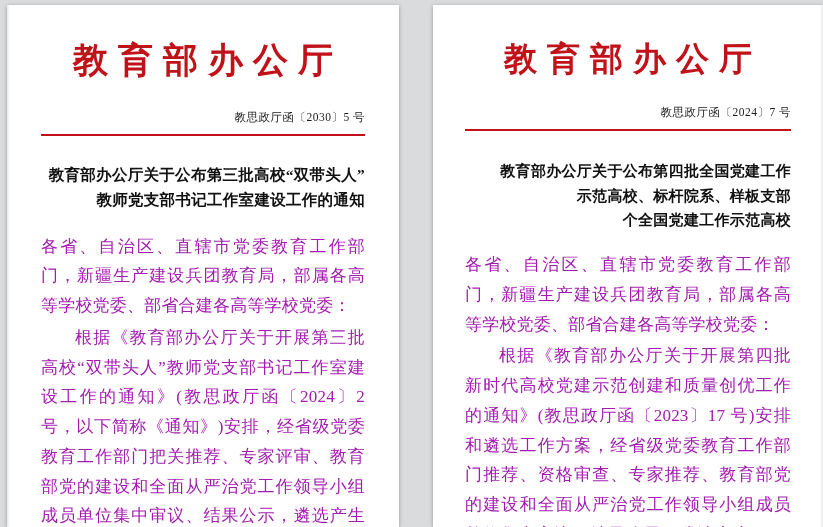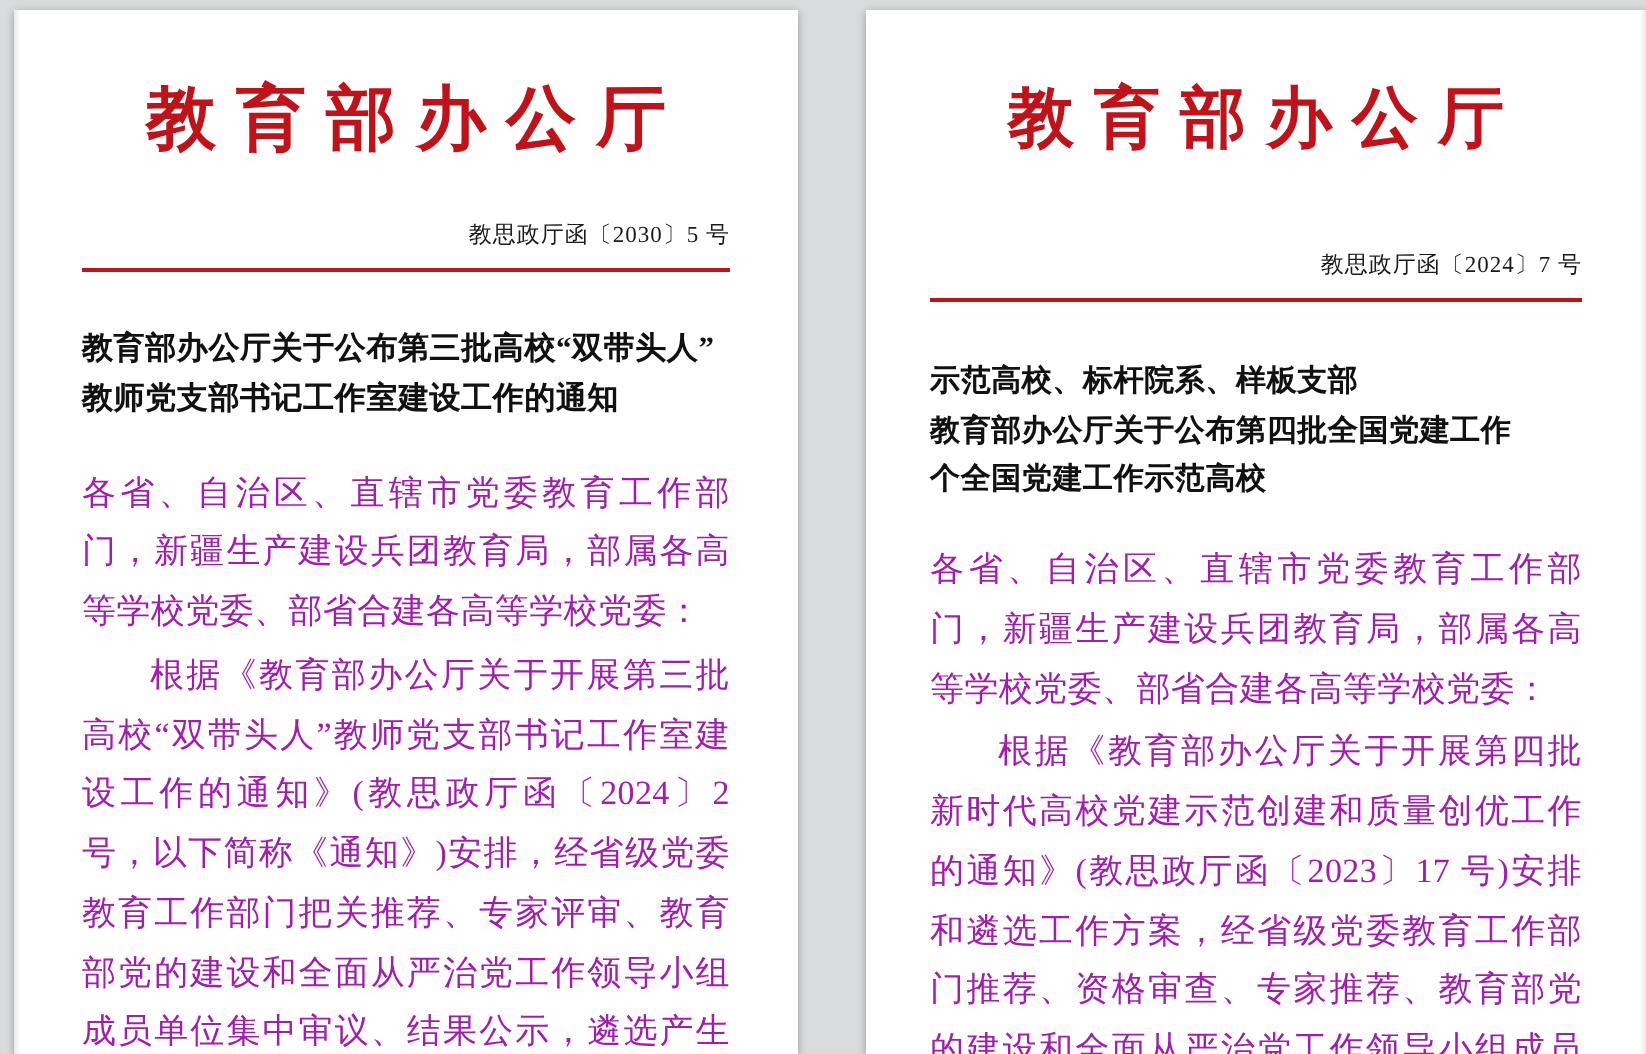--- a/index.html
+++ b/index.html
@@ -54,30 +54,30 @@
   .doc-left .masthead { font-size: 35px; }
   .doc-right .masthead { font-size: 33px; }
 
   .doc-no {
     text-align: right;
     font-size: 11.5px;
     color: #1b1b1b;
     margin-top: 30px;
     letter-spacing: 0.5px;
   }
-  .doc-right .doc-no { margin-top: 48px; }
+  .doc-right .doc-no { margin-top: 28px; }
 
   .rule {
     height: 2px;
     background: #c1121a;
     margin-top: 9px;
   }
 
   .title {
-    text-align: left;
+    text-align: right;
     font-weight: bold;
     color: #111;
     font-size: 15.5px;
     line-height: 1.62;
     margin-top: 26px;
     letter-spacing: 0.3px;
   }
   .doc-right .title {
     font-size: 15px;
     margin-top: 28px;
@@ -128,22 +128,22 @@
 
     </div>
   </div>
 
   <div class="doc doc-right">
     <div class="page-edge-right"></div>
     <div class="masthead">教育部办公厅</div>
     <div class="doc-no">教思政厅函〔2024〕7 号</div>
     <div class="rule"></div>
     <div class="title">
+      <span class="title-line">教育部办公厅关于公布第四批全国党建工作</span>
       <span class="title-line">示范高校、标杆院系、样板支部</span>
-      <span class="title-line">教育部办公厅关于公布第四批全国党建工作</span>
       <span class="title-line">个全国党建工作示范高校</span>
     </div>
     <div class="body-text">
       <p>各省、自治区、直辖市党委教育工作部门，新疆生产建设兵团教育局，部属各高等学校党委、部省合建各高等学校党委：</p>
       <p class="indent">根据《教育部办公厅关于开展第四批新时代高校党建示范创建和质量创优工作的通知》(教思政厅函〔2023〕17 号)安排和遴选工作方案，经省级党委教育工作部门推荐、资格审查、专家推荐、教育部党的建设和全面从严治党工作领导小组成员单位集中审议、结果公示，遴选产生了 10 个全国党建工作示范高校、100 个全国党建工作标杆院系、1001 个全国党建工作样板支部培育创建单位，现将名单予以公布（见附件 1、2、3）。各培育创建单位建设周期为 2 年，自通知发布日起至 2026 年 3 月。有关工作安排和要求如下。</p>
     </div>
   </div>
 
 </div>
 

